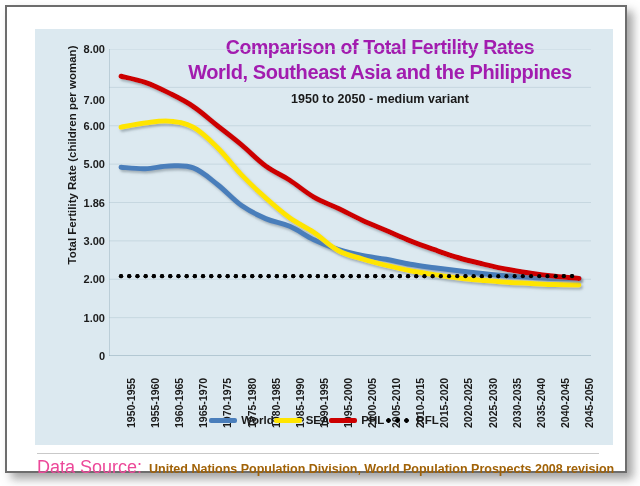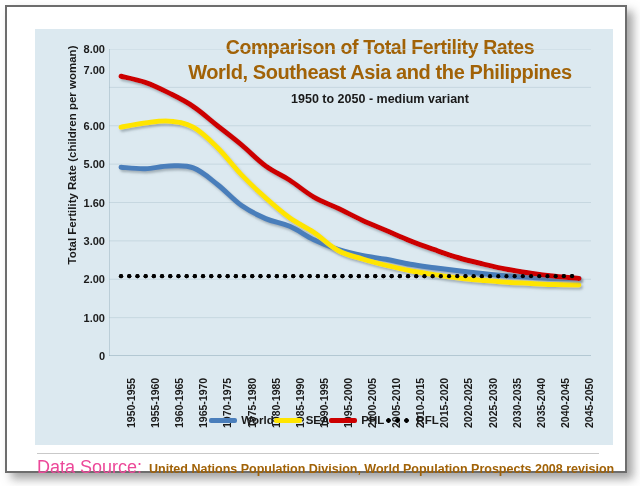--- a/index.html
+++ b/index.html
@@ -53,21 +53,21 @@
     top: 6px;
     width: 450px;
     text-align: center;
     pointer-events: none;
   }
   .title-line {
     font-family: "Liberation Sans", sans-serif;
     font-weight: bold;
     font-size: 19.5px;
     line-height: 25px;
-    color: #a16207;
+    color: #a21caf;
     letter-spacing: -0.4px;
     white-space: nowrap;
   }
   .title-line.line2 { font-size: 20px; }
   .subtitle-line {
     font-family: "Liberation Sans", sans-serif;
     font-weight: bold;
     font-size: 12.5px;
     line-height: 20px;
     color: #1a1a1a;
@@ -211,24 +211,24 @@
       <div class="chart-title-block">
         <div class="title-line line1">Comparison of Total Fertility Rates</div>
         <div class="title-line line2">World, Southeast Asia and the Philippines</div>
         <div class="subtitle-line">1950 to 2050 - medium variant</div>
       </div>
 
       <div class="y-axis-title">Total Fertility Rate (children per woman)</div>
 
       <div class="y-ticks" id="y-ticks">
           <div class="y-tick-label" style="top: 0px;">8.00</div>
-          <div class="y-tick-label" style="top: 21px; text-align: right;">7.00</div>
+          <div class="y-tick-label" style="top: 51px; text-align: right;">7.00</div>
           <div class="y-tick-label" style="top: 76.75px;">6.00</div>
           <div class="y-tick-label" style="top: 115.125px;">5.00</div>
-          <div class="y-tick-label" style="top: 153.5px;">1.60</div>
+          <div class="y-tick-label" style="top: 153.5px;">1.86</div>
           <div class="y-tick-label" style="top: 191.875px;">3.00</div>
           <div class="y-tick-label" style="top: 230.25px;">2.00</div>
           <div class="y-tick-label" style="top: 268.625px;">1.00</div>
           <div class="y-tick-label" style="top: 307px;">0</div>
         </div>
 
       <div class="plot-area">
         <svg class="plot-svg" id="plot-svg" width="482" height="307" viewBox="0 0 482 307">
             <line x1="0" y1="0" x2="482" y2="0" stroke="#c6d7e0" stroke-width="1"></line>
             <line x1="0" y1="38.375" x2="482" y2="38.375" stroke="#c6d7e0" stroke-width="1"></line>

